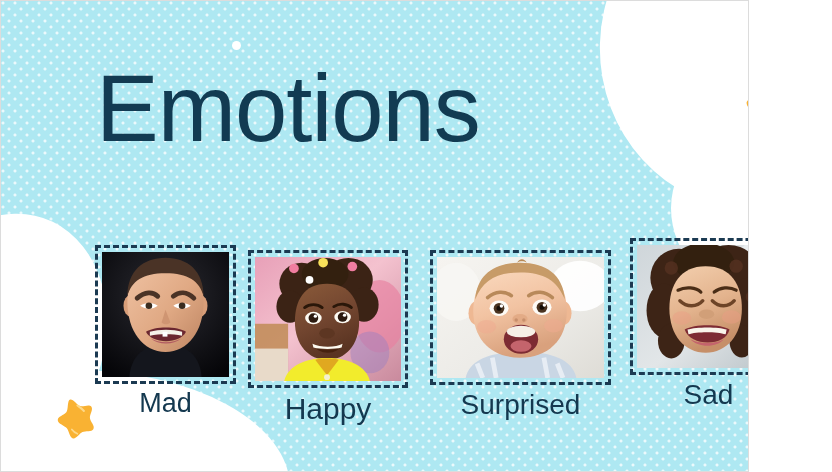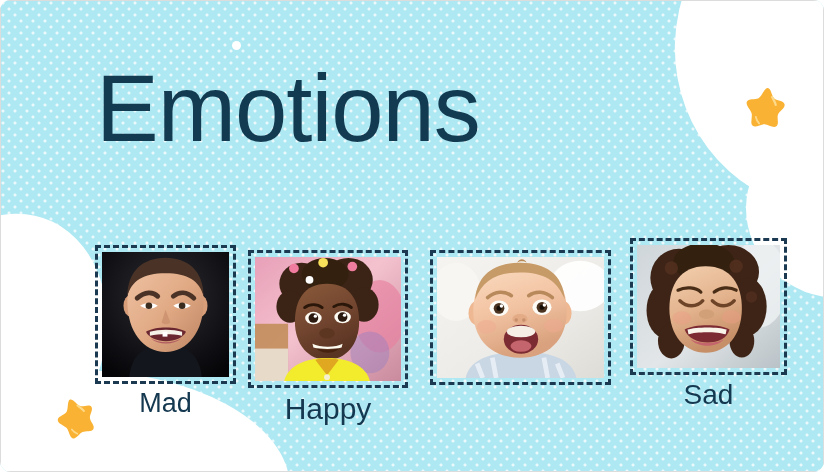--- a/index.html
+++ b/index.html
@@ -6,26 +6,25 @@
     margin: 0;
     padding: 0;
     background: #ffffff;
   }
   body {
     font-family: "Liberation Sans", sans-serif;
   }
 
   #slide {
     position: relative;
-    width: 824px;
+    width: 749px;
     height: 472px;
     overflow: hidden;
     background: #aee8f2;
     box-sizing: border-box;
-    border-radius: 11px;
   }
 
   
   #dots {
     position: absolute;
     inset: 0;
     background-image:
       radial-gradient(circle at 3px 3px, rgba(255,255,255,0.75) 1.4px, rgba(255,255,255,0) 1.7px),
       radial-gradient(circle at 9px 9px, rgba(255,255,255,0.75) 1.4px, rgba(255,255,255,0) 1.7px);
     background-size: 12px 12px, 12px 12px;
@@ -389,20 +388,21 @@
 
             <ellipse cx="88" cy="85" rx="18" ry="15" fill="#7d2b33"></ellipse>
             <ellipse cx="88" cy="77" rx="15" ry="6" fill="#f6efe6"></ellipse>
             <ellipse cx="88" cy="92" rx="11" ry="6" fill="#c4646c"></ellipse>
 
             <ellipse cx="52" cy="72" rx="10" ry="7" fill="#f0a98f" opacity="0.5"></ellipse>
             <ellipse cx="122" cy="71" rx="10" ry="7" fill="#f0a98f" opacity="0.5"></ellipse>
           </svg>
         </div>
       </div>
+      <div class="caption">Surprised</div>
     </div>
 
     <div class="photo-card" id="card-sad">
       <div class="photo-frame">
         <div class="photo-img">
           <svg viewBox="0 0 150 128" preserveAspectRatio="none" xmlns="http://www.w3.org/2000/svg">
             <defs>
               <linearGradient id="sadbg" x1="0" y1="0" x2="1" y2="1">
                 <stop offset="0%" stop-color="#cfd6da"></stop>
                 <stop offset="55%" stop-color="#e2e6e8"></stop>

